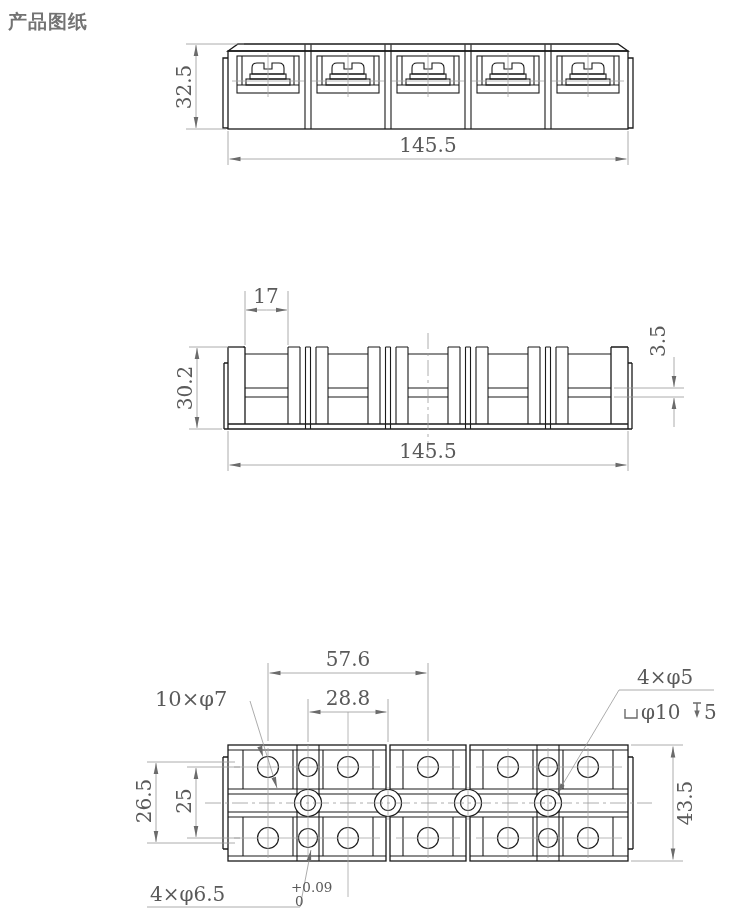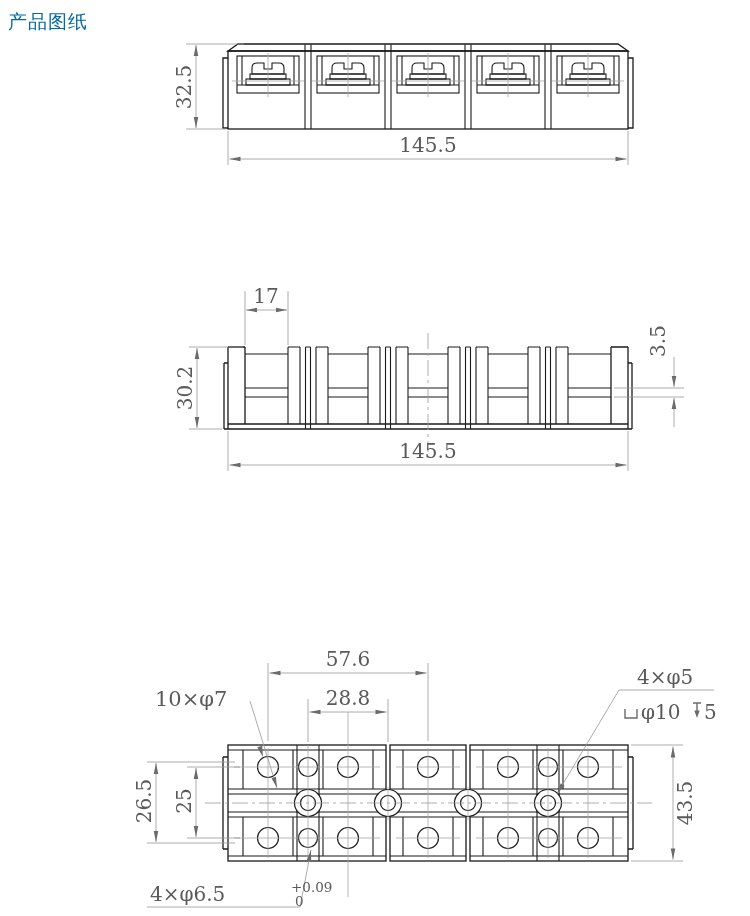--- a/index.html
+++ b/index.html
@@ -1,18 +1,18 @@
 <!DOCTYPE html>
 <html><head>
 <meta charset="utf-8">
 <style>
   html,body{margin:0;padding:0;background:#ffffff;}
   .page{position:relative;width:750px;height:916px;background:#fff;overflow:hidden;
         font-family:"Liberation Sans", sans-serif;}
-  .title{position:absolute;left:8px;top:9px;font-size:19px;font-weight:400;color:#0369a1;
+  .title{position:absolute;left:8px;top:9px;font-size:19px;font-weight:700;color:#737373;
          letter-spacing:1px;}
   svg{position:absolute;left:0;top:0;}
   svg text{font-family:"DejaVu Serif", serif;fill:#5a5a5a;}
   .t20{font-size:20px;} .t21{font-size:21px;} .t13{font-size:13.5px;}
 </style>
 </head>
 <body>
 
 <div class="page">
   <div class="title">产品图纸</div>

